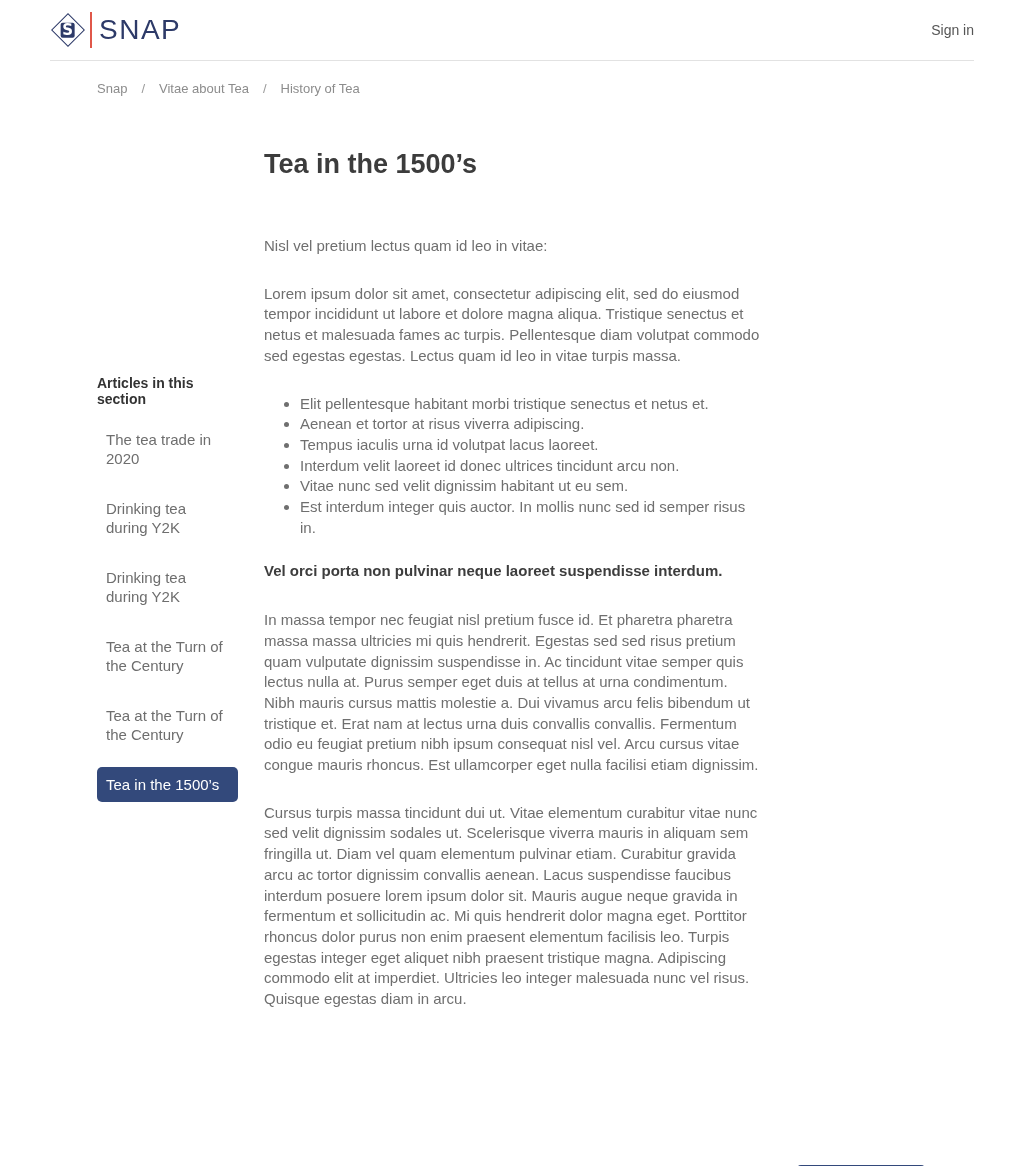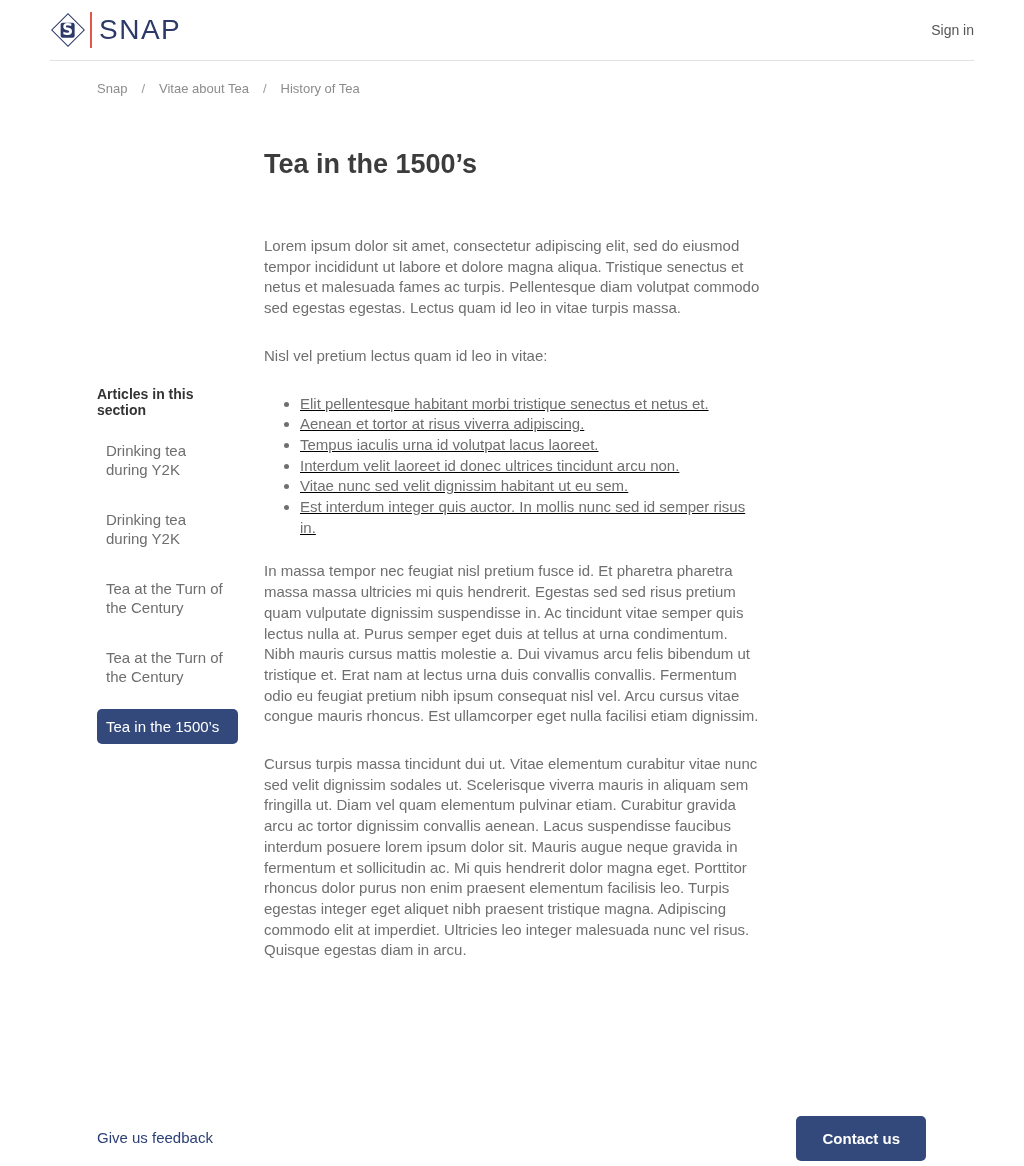--- a/index.html
+++ b/index.html
@@ -149,21 +149,20 @@
     margin: 0 0 27px 0;
   }
   .article p.bold-line {
     font-weight: 700;
     color: #3d3d3d;
     margin-bottom: 28px;
   }
   .article ul {
     margin: 0 0 23px 0;
     padding-left: 36px;
-    text-decoration: underline;
   }
   .article li {
     font-size: 15px;
     line-height: 20.7px;
     color: #6f6f6f;
   }
 
   
   .footer {
     display: flex;
@@ -222,39 +221,41 @@
       <span class="crumb-sep">/</span>
       <span class="crumb">Vitae about Tea</span>
       <span class="crumb-sep">/</span>
       <span class="crumb">History of Tea</span>
     </div>
 
     <div class="main">
 
       <div class="sidebar">
         <div class="sidebar-title">Articles in this section</div>
+        <div class="sidebar-item">The tea trade in 2020</div>
         <div class="sidebar-item">Drinking tea during Y2K</div>
         <div class="sidebar-item">Drinking tea during Y2K</div>
         <div class="sidebar-item">Tea at the Turn of the Century</div>
         <div class="sidebar-item">Tea at the Turn of the Century</div>
         <div class="sidebar-item active">Tea in the 1500’s</div>
       </div>
 
       <div class="article">
         <h1 class="article-title">Tea in the 1500’s</h1>
+        <p>Nisl vel pretium lectus quam id leo in vitae:</p>
         <p>Lorem ipsum dolor sit amet, consectetur adipiscing elit, sed do eiusmod tempor incididunt ut labore et dolore magna aliqua. Tristique senectus et netus et malesuada fames ac turpis. Pellentesque diam volutpat commodo sed egestas egestas. Lectus quam id leo in vitae turpis massa.</p>
-        <p>Nisl vel pretium lectus quam id leo in vitae:</p>
         <ul>
           <li>Elit pellentesque habitant morbi tristique senectus et netus et.</li>
           <li>Aenean et tortor at risus viverra adipiscing.</li>
           <li>Tempus iaculis urna id volutpat lacus laoreet.</li>
           <li>Interdum velit laoreet id donec ultrices tincidunt arcu non.</li>
           <li>Vitae nunc sed velit dignissim habitant ut eu sem.</li>
           <li>Est interdum integer quis auctor. In mollis nunc sed id semper risus in.</li>
         </ul>
+        <p class="bold-line">Vel orci porta non pulvinar neque laoreet suspendisse interdum.</p>
         <p>In massa tempor nec feugiat nisl pretium fusce id. Et pharetra pharetra massa massa ultricies mi quis hendrerit. Egestas sed sed risus pretium quam vulputate dignissim suspendisse in. Ac tincidunt vitae semper quis lectus nulla at. Purus semper eget duis at tellus at urna condimentum. Nibh mauris cursus mattis molestie a. Dui vivamus arcu felis bibendum ut tristique et. Erat nam at lectus urna duis convallis convallis. Fermentum odio eu feugiat pretium nibh ipsum consequat nisl vel. Arcu cursus vitae congue mauris rhoncus. Est ullamcorper eget nulla facilisi etiam dignissim.</p>
         <p>Cursus turpis massa tincidunt dui ut. Vitae elementum curabitur vitae nunc sed velit dignissim sodales ut. Scelerisque viverra mauris in aliquam sem fringilla ut. Diam vel quam elementum pulvinar etiam. Curabitur gravida arcu ac tortor dignissim convallis aenean. Lacus suspendisse faucibus interdum posuere lorem ipsum dolor sit. Mauris augue neque gravida in fermentum et sollicitudin ac. Mi quis hendrerit dolor magna eget. Porttitor rhoncus dolor purus non enim praesent elementum facilisis leo. Turpis egestas integer eget aliquet nibh praesent tristique magna. Adipiscing commodo elit at imperdiet. Ultricies leo integer malesuada nunc vel risus. Quisque egestas diam in arcu.</p>
       </div>
 
     </div>
 
     <div class="footer">
       <div class="footer-left">
         <a class="feedback-link">Give us feedback</a>
         

